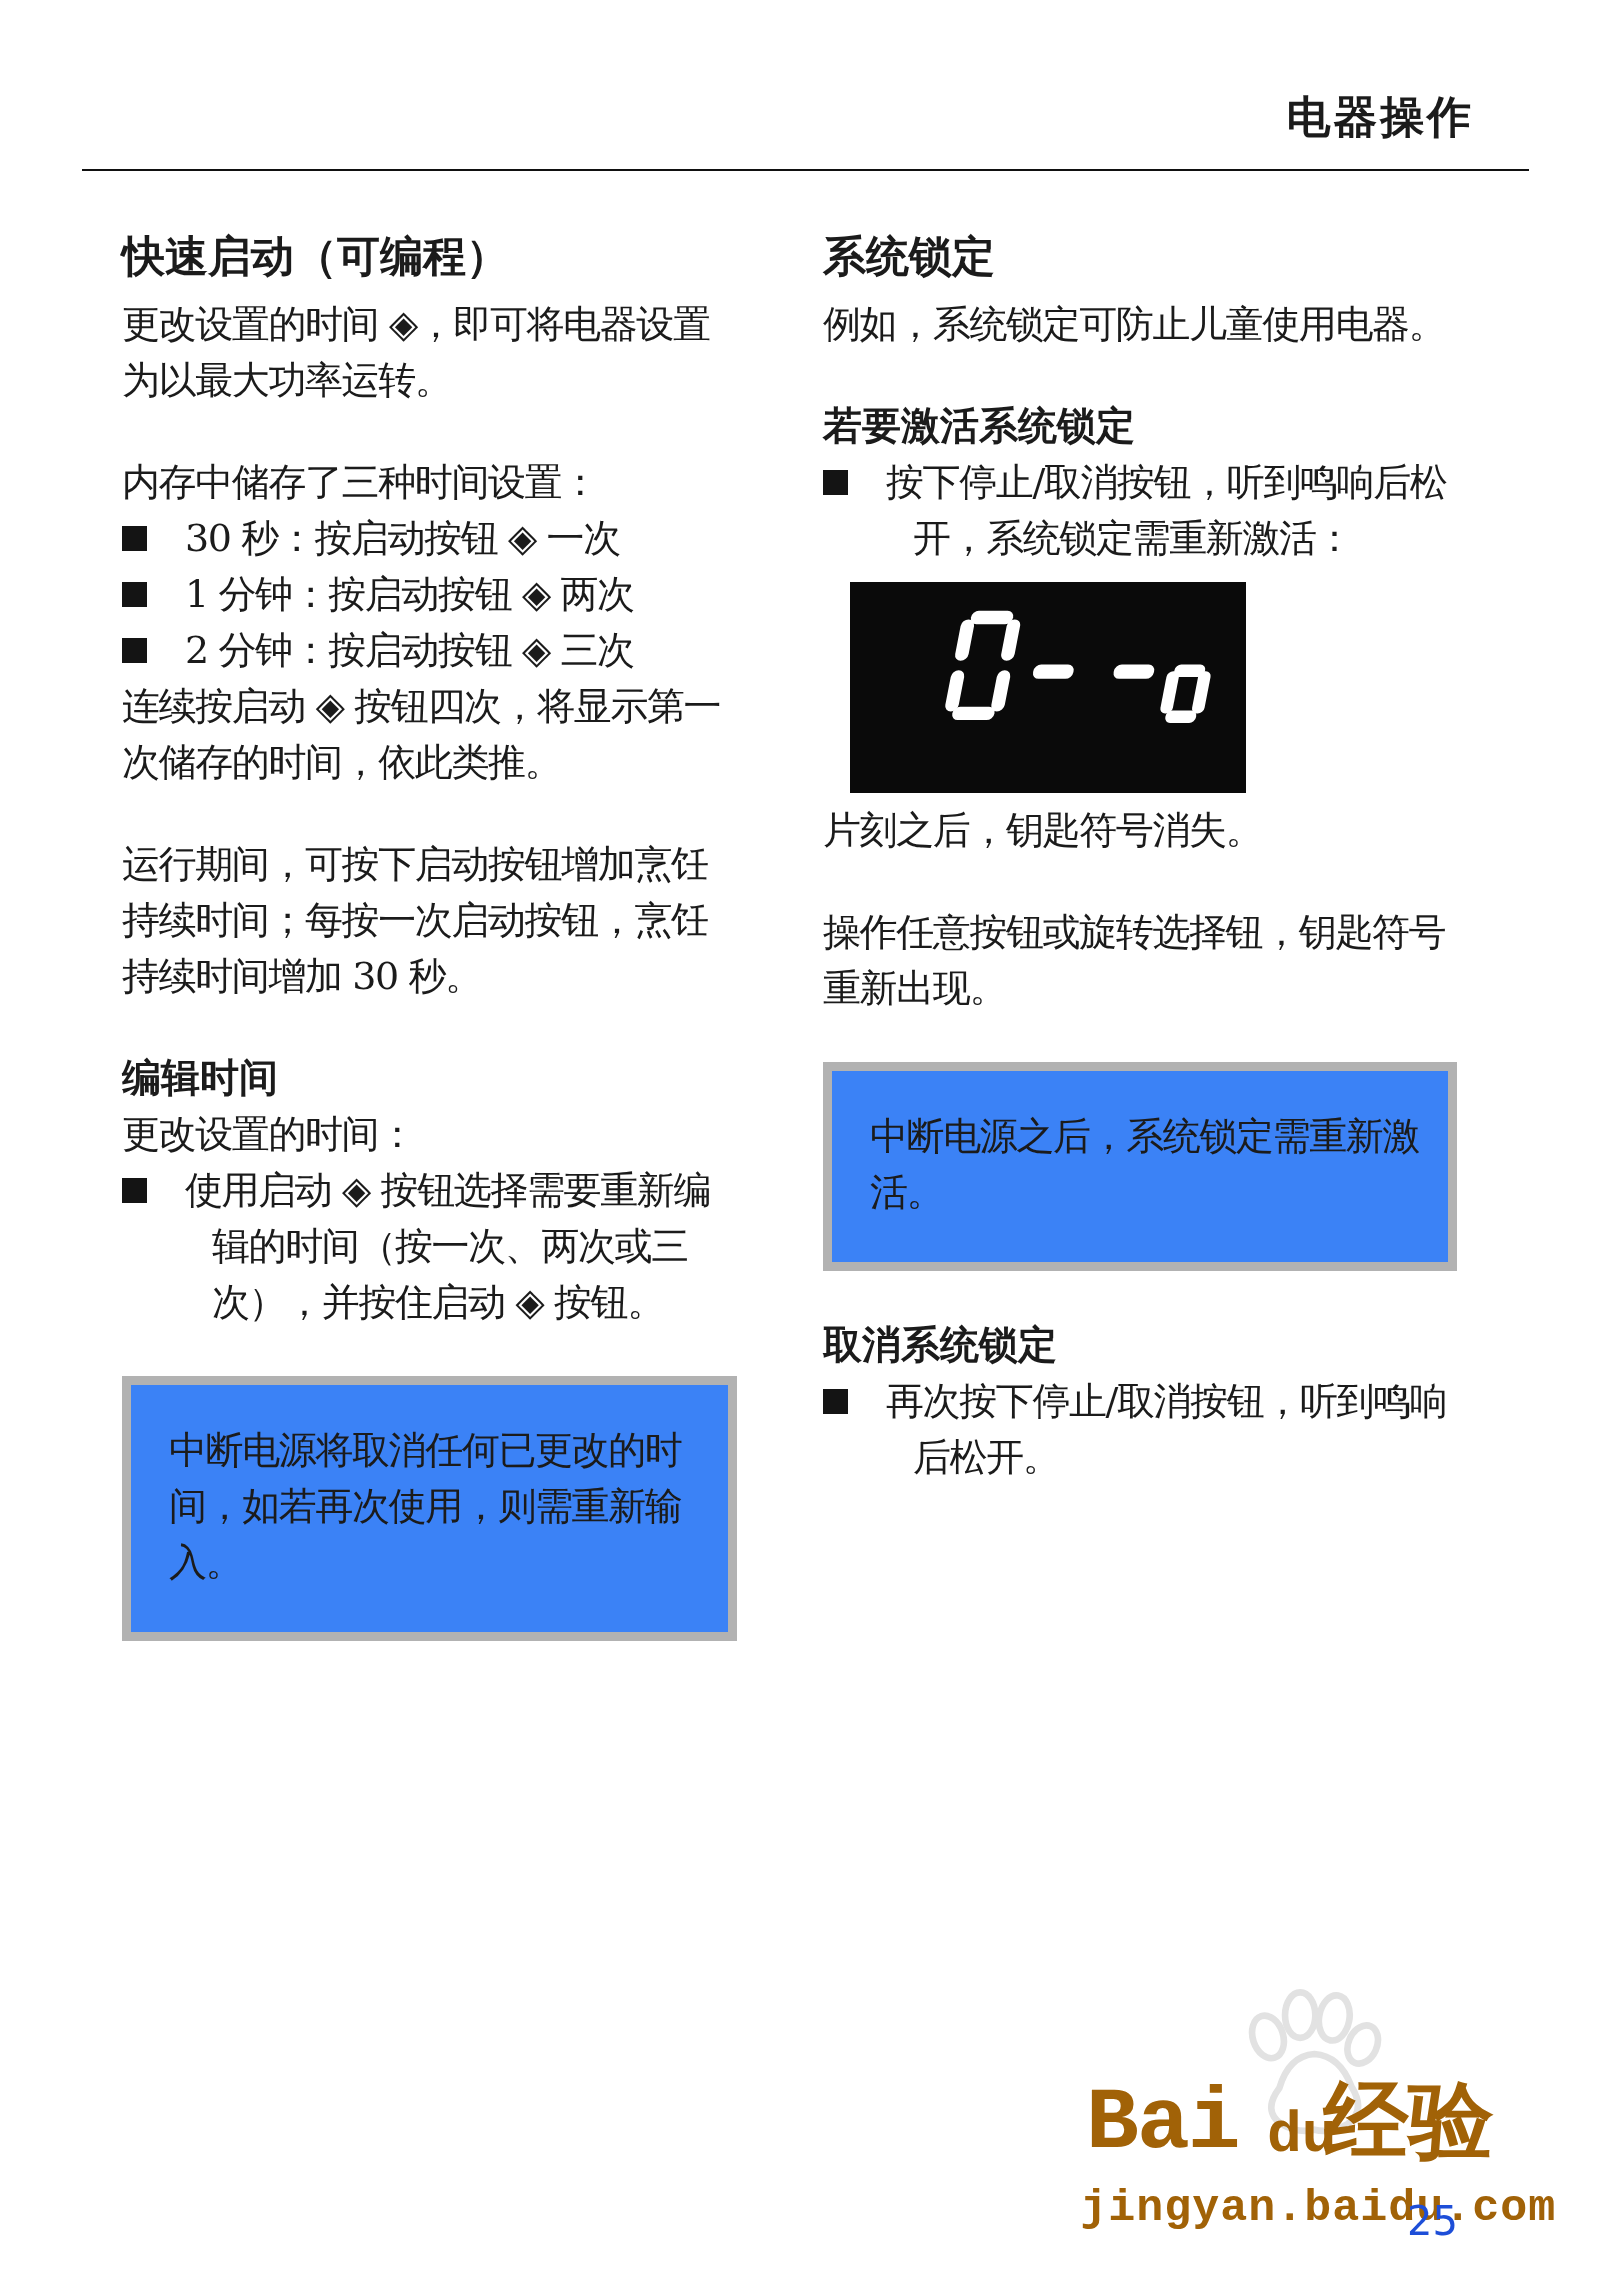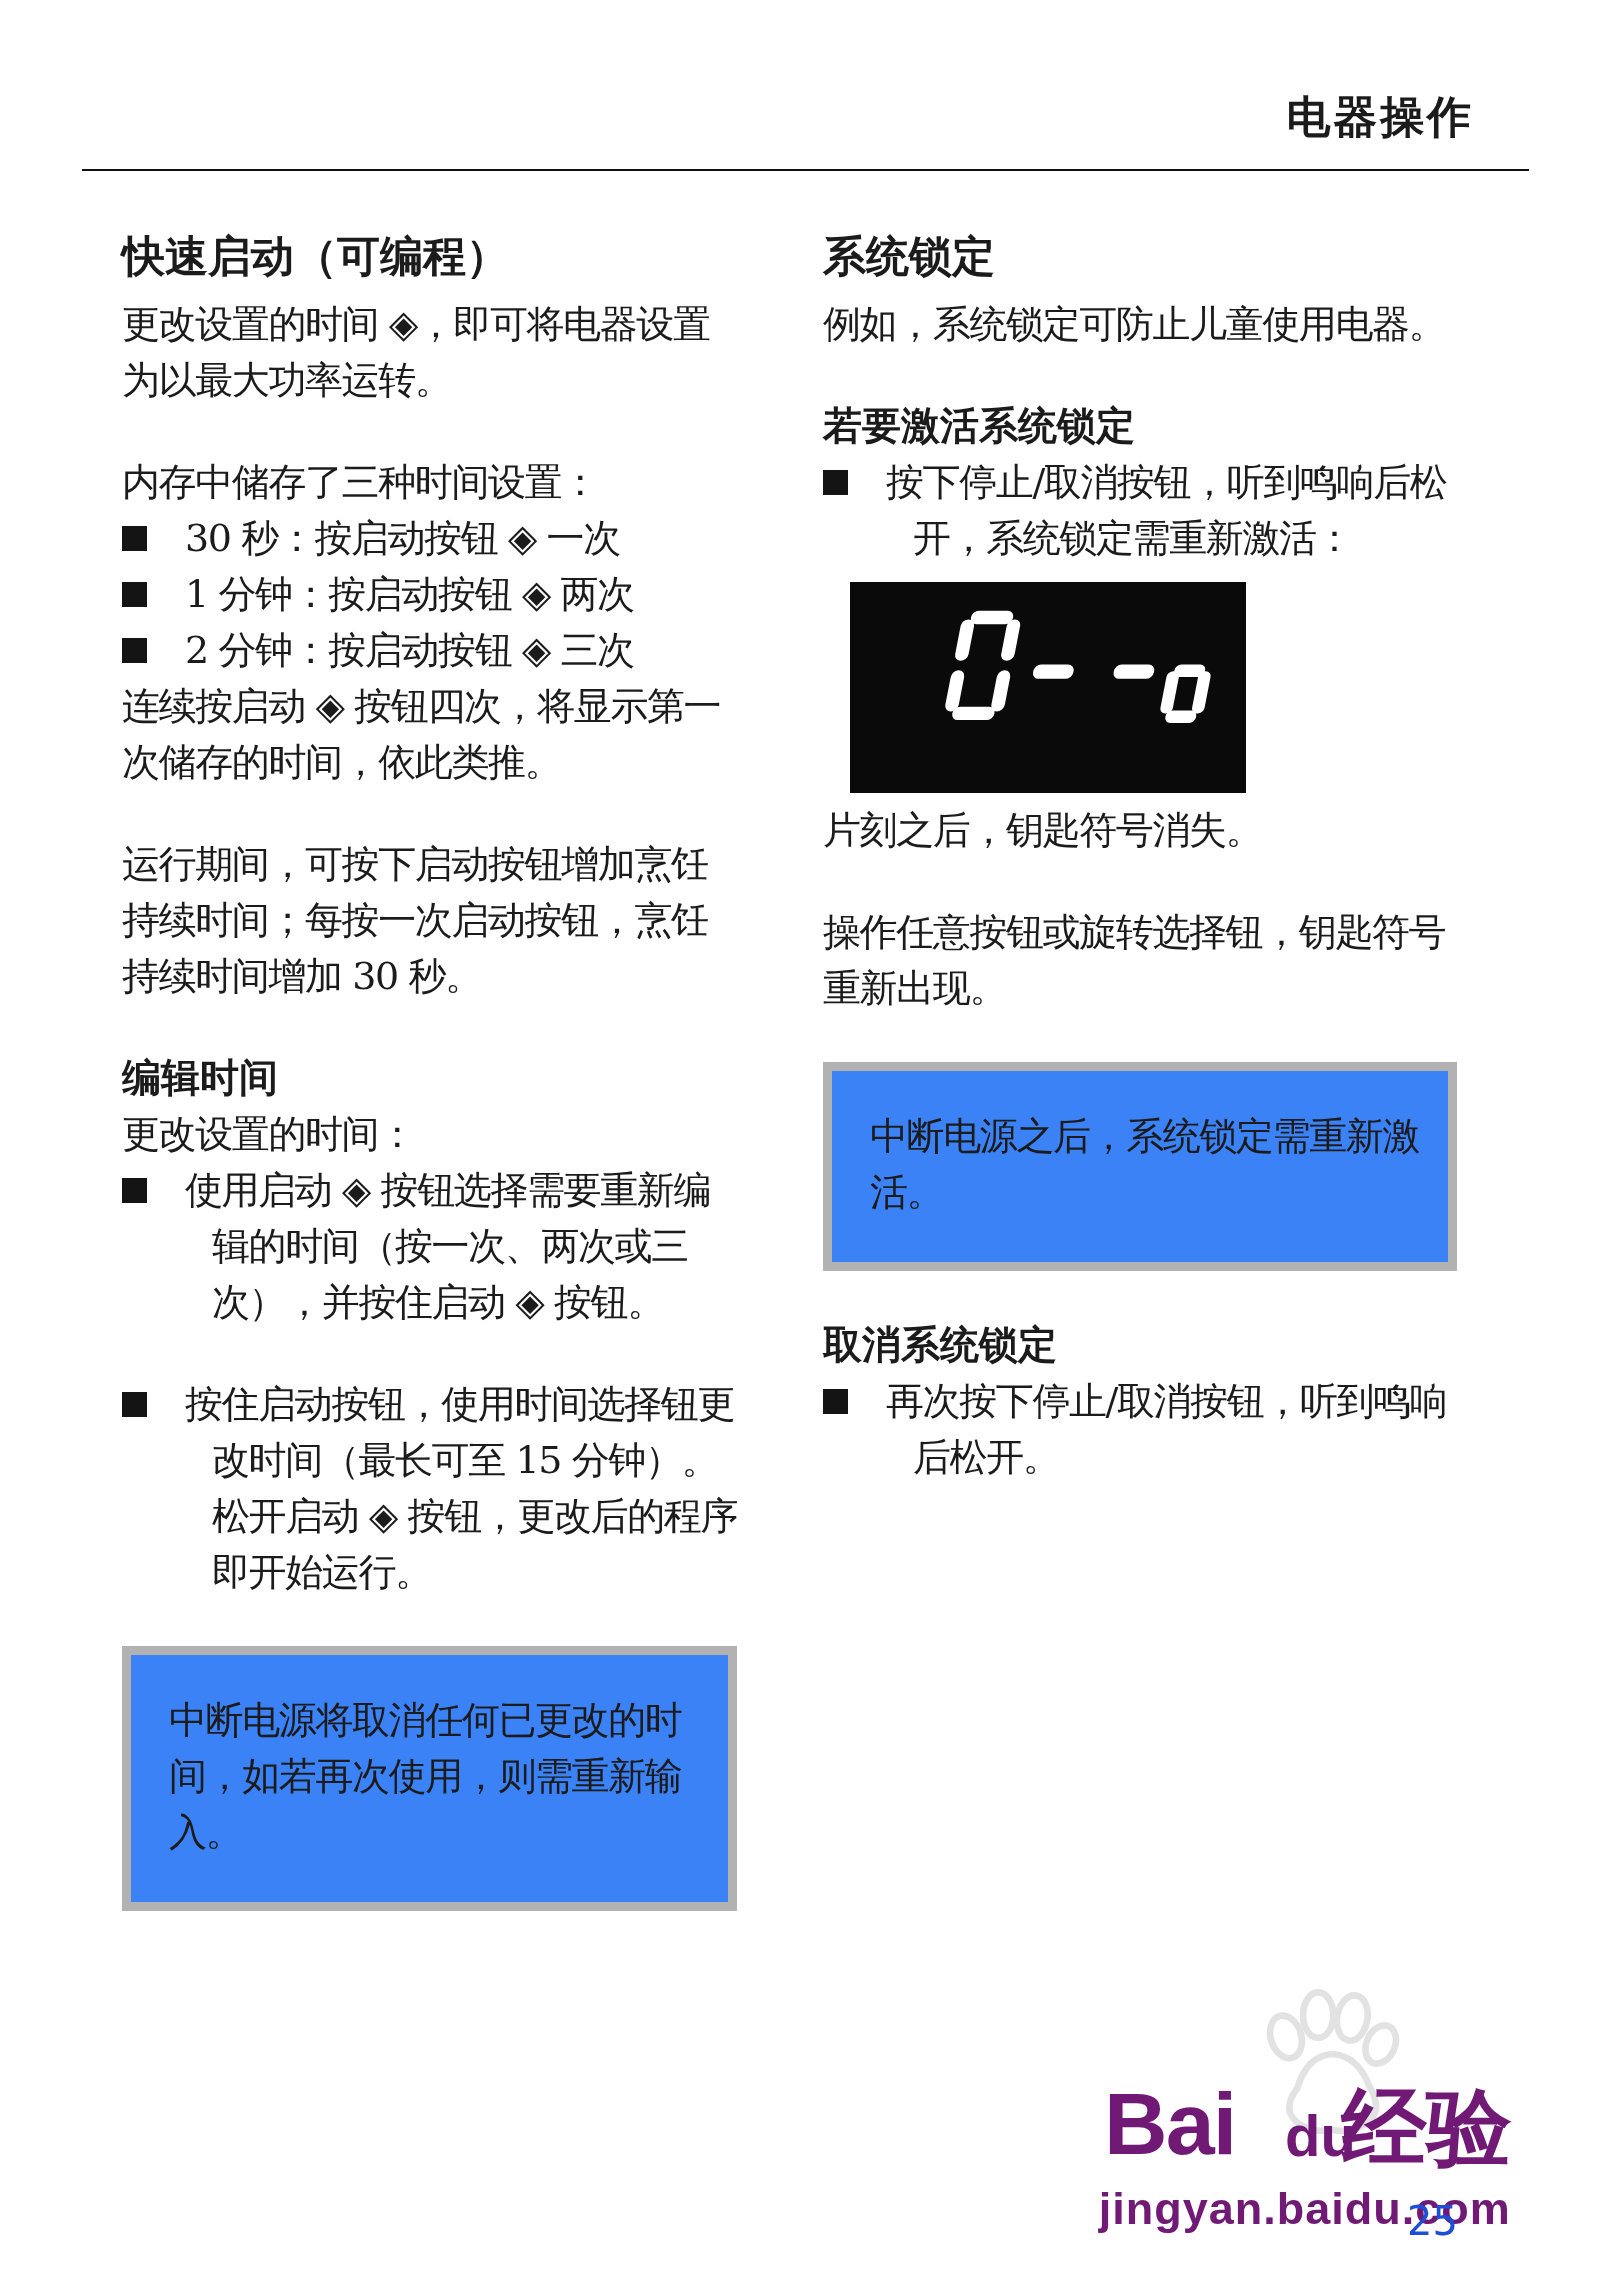--- a/index.html
+++ b/index.html
@@ -77,25 +77,25 @@
     border:9.6px solid #b2b2b2;
     background:#3b82f6;
     padding:37px 24px 42px 38px;
     margin-top:46px;
   }
   .note-box p { font-size:38px; line-height:56px; letter-spacing:-1.4px; }
 
   
   .watermark {
     position:absolute;
-    right:112px; top:1993px;
+    right:130px; top:1993px;
     width:394px; height:235px;
-    font-family:Liberation Sans, sans-serif;
+    font-family:Liberation Mono, monospace;
     font-weight:bold;
-    color:#701a75;
+    color:#a16207;
   }
   .wm-bai { position:absolute; left:0; bottom:60px; font-size:88px; line-height:1; letter-spacing:-1.9px; }
   .paw    { position:absolute; left:146px; top:-11.5px; width:161px; height:161px; }
   .wm-du  { position:absolute; left:181px; bottom:63px; font-size:58px; line-height:1; }
   .wm-cn  { position:absolute; right:-13.4px; bottom:58px; font-size:85px; line-height:1; letter-spacing:0; }
   .wm-tagline {
     position:absolute; left:-5.8px; bottom:-5.8px; width:413px;
     font-size:45px; line-height:1.1; letter-spacing:1px;
     text-align:center;
   }
@@ -142,24 +142,20 @@
       <p class="mt">运行期间，可按下启动按钮增加烹饪持续时间；每按一次启动按钮，烹饪持续时间增加 30 秒。</p>
 
       <h3 class="sub">编辑时间</h3>
       <p>更改设置的时间：</p>
 
       <div class="bullet">
         <span class="sq"></span>
         <span>使用启动 ◈ 按钮选择需要重新编辑的时间（按一次、两次或三次），并按住启动 ◈ 按钮。</span>
       </div>
 
-      <div class="bullet mt">
-        <span class="sq"></span>
-        <span>按住启动按钮，使用时间选择钮更改时间（最长可至 15 分钟）。松开启动 ◈ 按钮，更改后的程序即开始运行。</span>
-      </div>
 
       <div class="note-box">
         <p>中断电源将取消任何已更改的时间，如若再次使用，则需重新输入。</p>
       </div>
     </div>
 
     <div class="col col-right">
       <h2 class="section">系统锁定</h2>
       <p class="nowrap">例如，系统锁定可防止儿童使用电器。</p>
 

